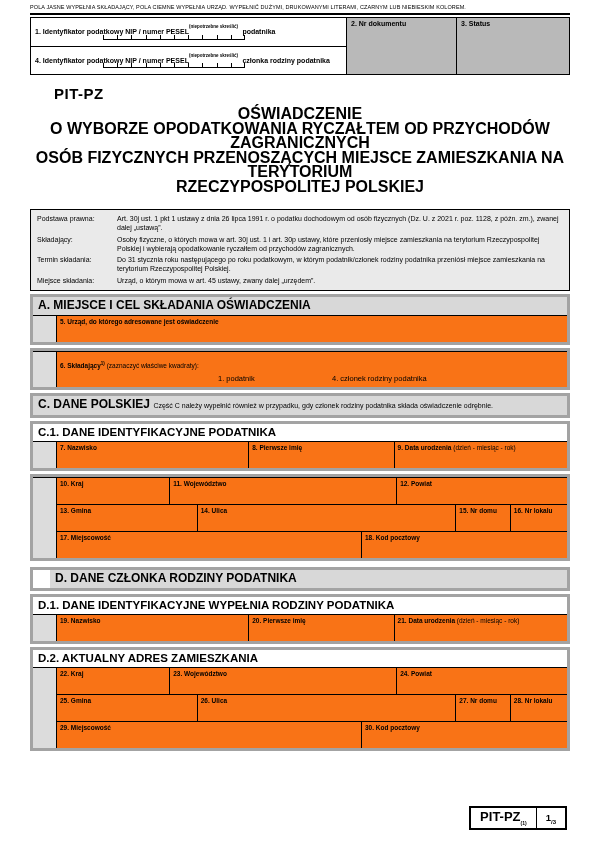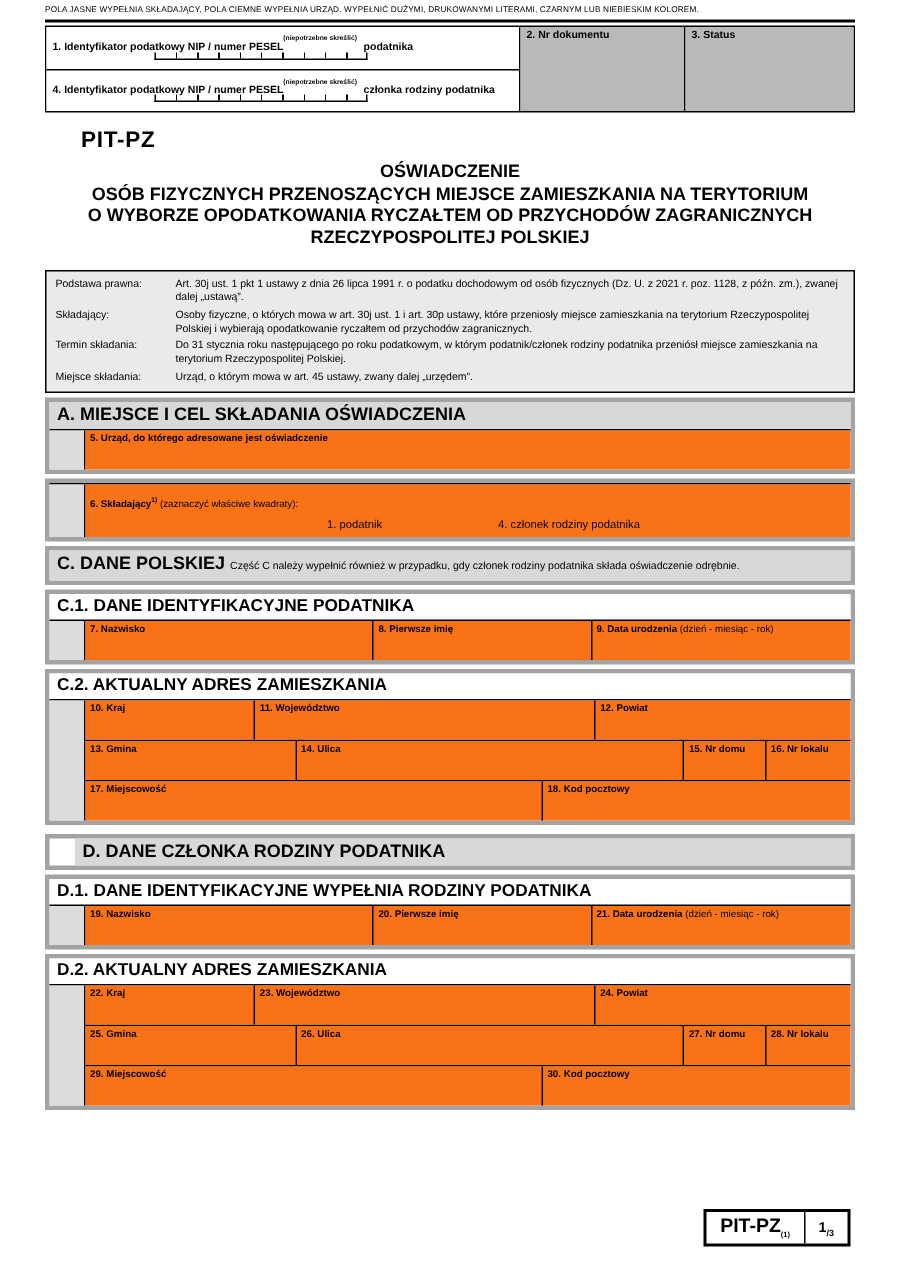--- a/index.html
+++ b/index.html
@@ -24,21 +24,21 @@
   .ruler {
     position:absolute; left:72px; bottom:6px; width:142px; height:5px;
     border-left:1px solid #000; border-right:1px solid #000; border-bottom:1px solid #000;
     background-image:repeating-linear-gradient(90deg, transparent 0 13.2px, #000 13.2px 14.2px);
   }
   .office-box { flex:0 0 110px; background:#b9b9b9; border-right:1px solid #000; padding:2px 4px; font-size:7px; font-weight:bold; }
   .office-box.last { flex:0 0 112px; border-right:none; }
 
   
   .form-code { margin:10px 0 0 24px; font-size:15px; font-weight:bold; letter-spacing:.5px; }
-  .main-title { margin-top:5px; text-align:center; font-weight:bold; font-size:12px; line-height:14.5px; }
+  .main-title { margin-top:5px; text-align:center; font-weight:bold; font-size:16px; line-height:14.5px; }
 
   
   .legal { border:1px solid #000; background:#eaeaea; margin-top:15px; padding:4px 6px 3px 6px; }
   .legal-row { display:flex; margin-bottom:2.5px; }
   .legal-label { flex:0 0 80px; font-size:7px; line-height:9px; }
   .legal-text { flex:1 1 auto; font-size:7px; line-height:9px; }
 
   
   .sec { border:3px solid #a3a3a3; margin-top:3px; background:#fff; }
   .sec-header { background:#d8d8d8; font-size:12px; font-weight:bold; padding:2px 5px 3px 5px; line-height:13px; }
@@ -101,22 +101,22 @@
     </div>
     <div class="office-box last">
       <span>3. Status</span>
     </div>
   </div>
 
   <div class="form-code">PIT-PZ</div>
 
   <div class="main-title">
     <div>OŚWIADCZENIE</div>
+    <div>O WYBORZE OPODATKOWANIA RYCZAŁTEM OD PRZYCHODÓW ZAGRANICZNYCH</div>
     <div>OSÓB FIZYCZNYCH PRZENOSZĄCYCH  MIEJSCE ZAMIESZKANIA NA TERYTORIUM</div>
-    <div>O WYBORZE OPODATKOWANIA RYCZAŁTEM OD PRZYCHODÓW ZAGRANICZNYCH</div>
     <div>RZECZYPOSPOLITEJ POLSKIEJ</div>
   </div>
 
   <div class="legal">
     <div class="legal-row">
       <div class="legal-label">Podstawa prawna:</div>
       <div class="legal-text">Art. 30j ust. 1 pkt 1 ustawy z dnia 26 lipca 1991 r. o podatku dochodowym od osób fizycznych  (Dz. U. z 2021 r. poz. 1128, z późn. zm.), zwanej dalej „ustawą”.</div>
     </div>
     <div class="legal-row">
       <div class="legal-label">Składający:</div>
@@ -186,21 +186,20 @@
             </div>
           <div class="fcell wi3">
             <span class="flabel"><b>9. Data urodzenia</b> <span class="fnote">(dzień - miesiąc - rok)</span></span>
           </div>
         </div>
       </div>
     </div>
   </div>
 
   <div class="sec">
-    <div class="sub-header">C.2. AKTUALNY ADRES ZAMIESZKANIA</div>
     <div class="sec-body">
       <div class="strip"></div>
       <div class="fields">
         <div class="frow">
           <div class="fcell wa11">
               <span class="flabel">10. Kraj</span>
             </div>
           <div class="fcell wa12">
               <span class="flabel">11. Województwo</span>
             </div>

